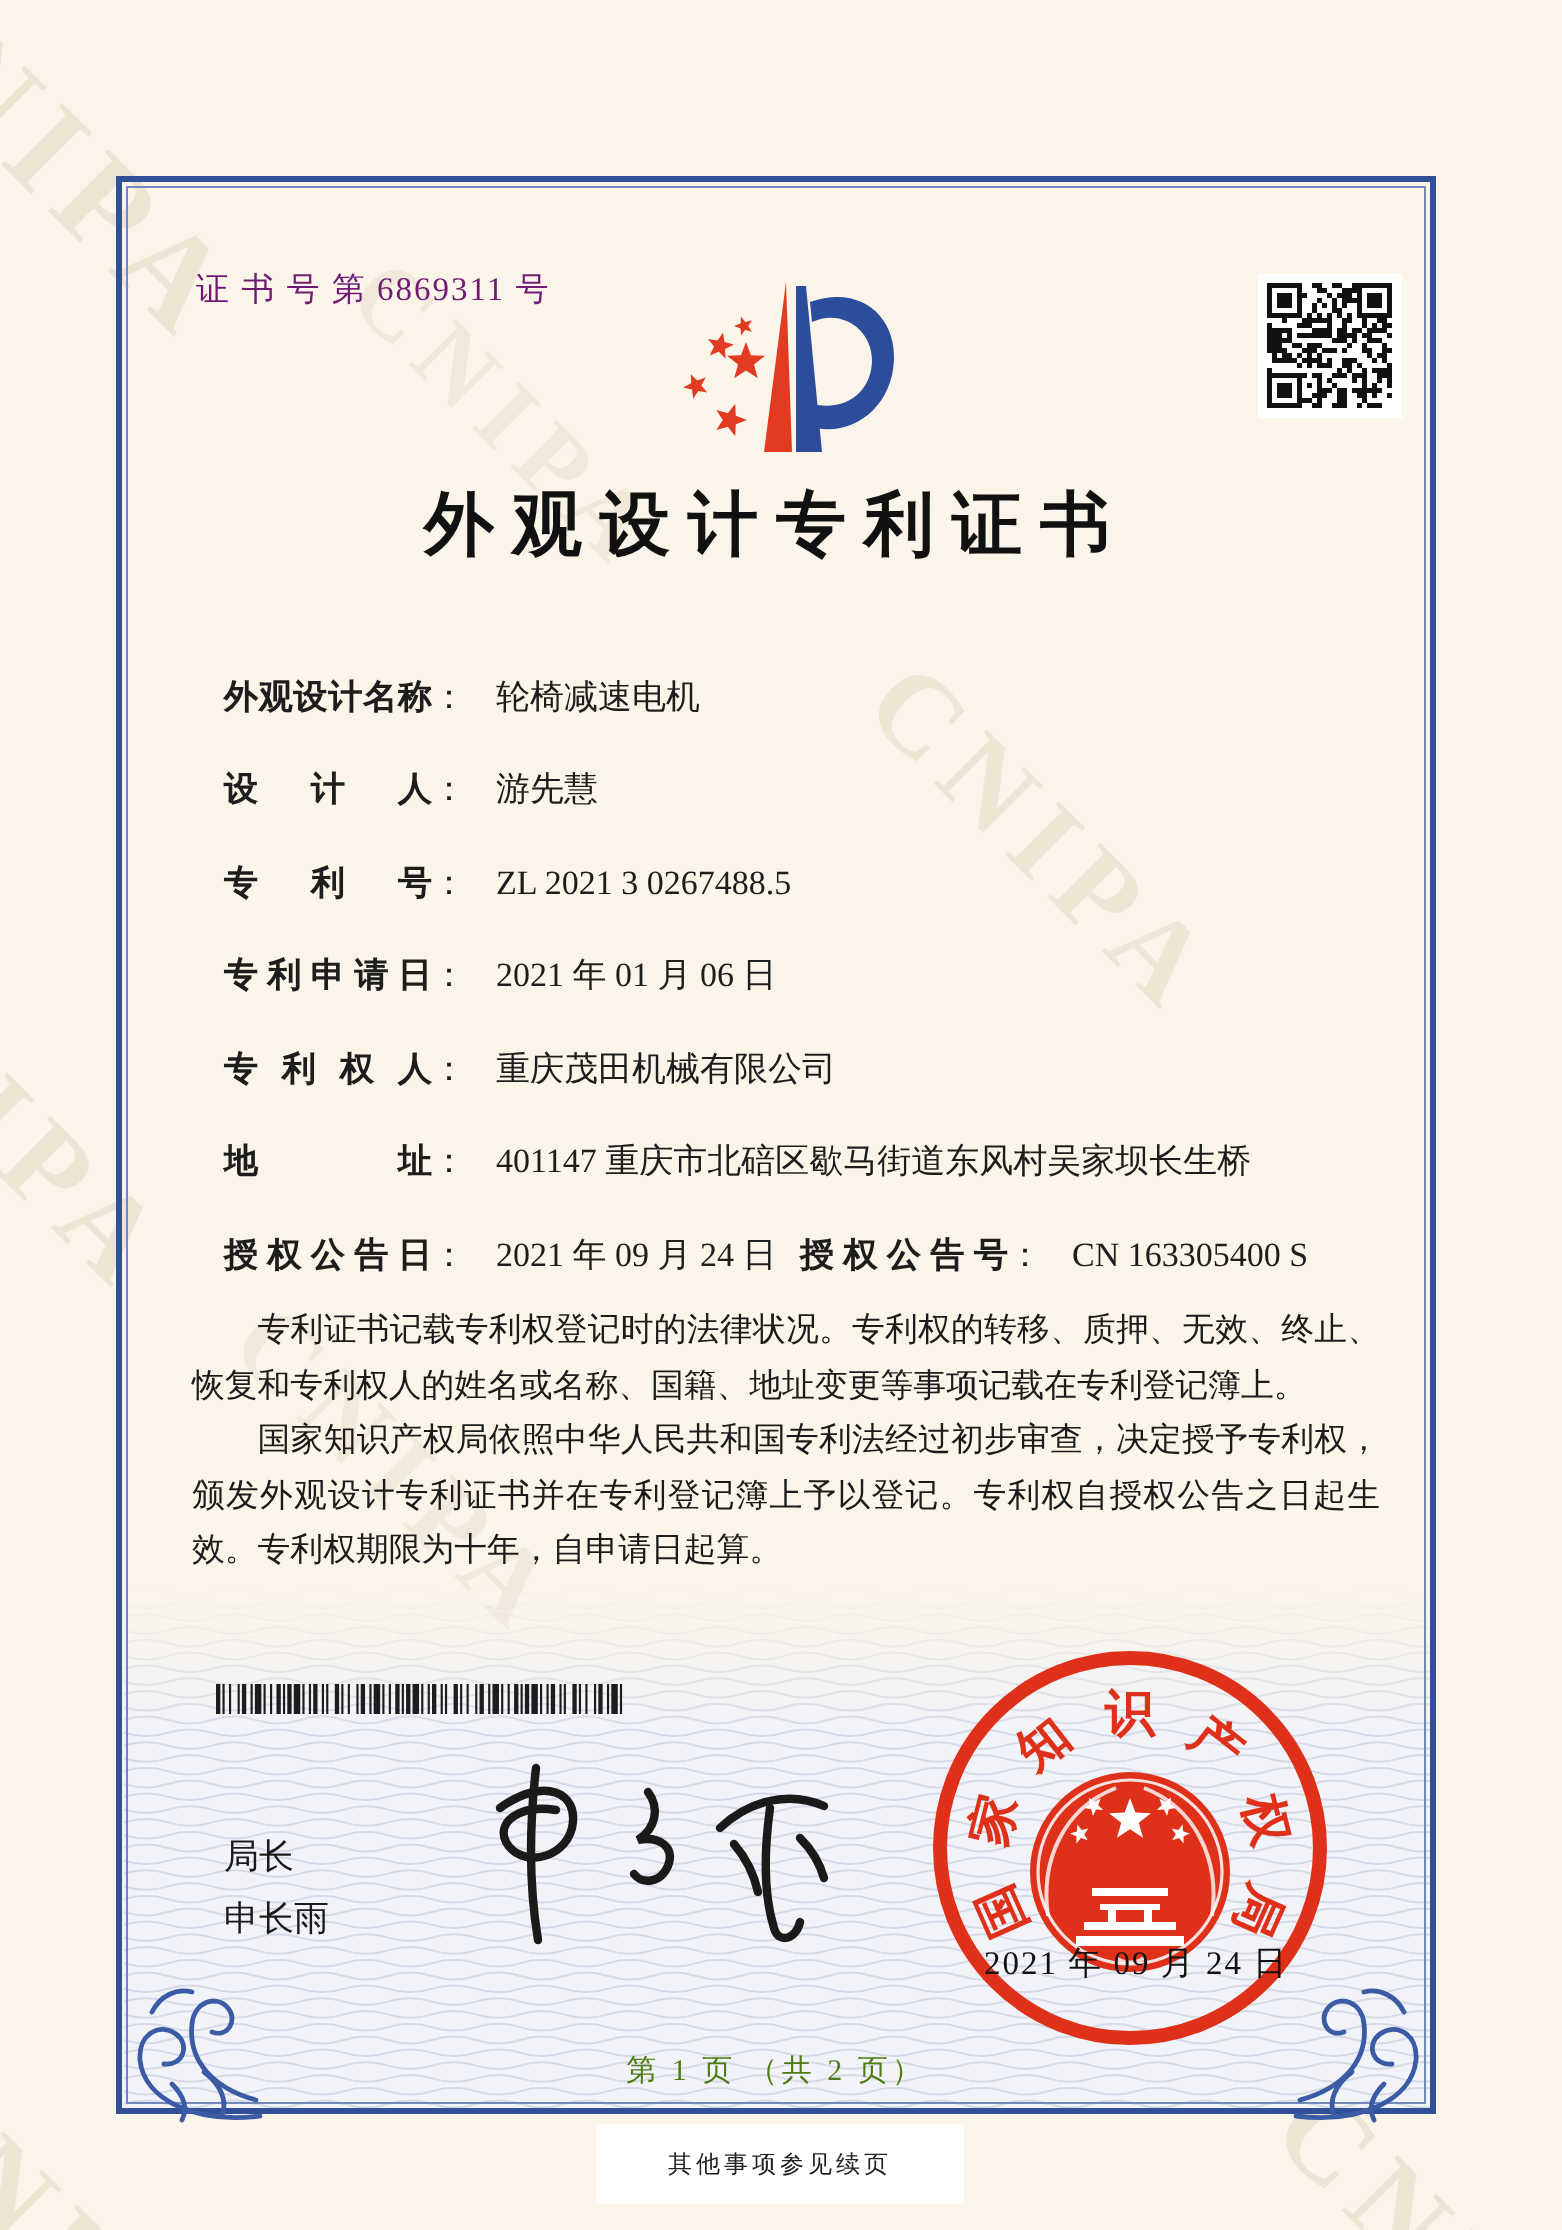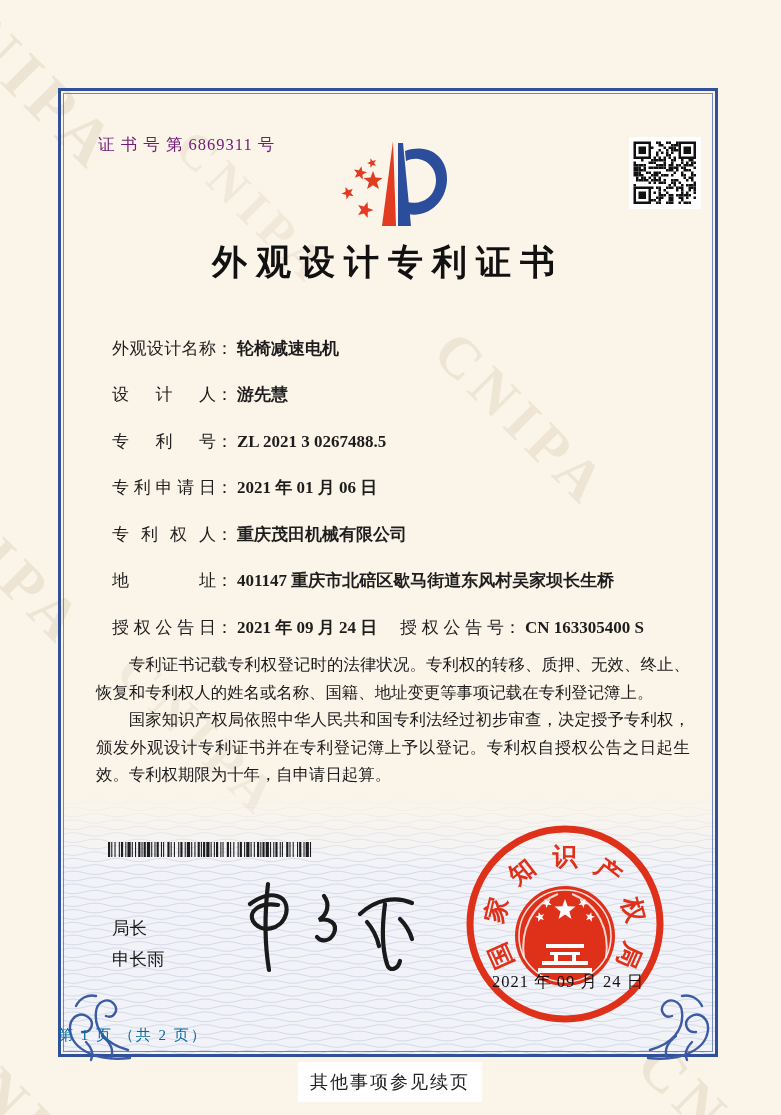--- a/index.html
+++ b/index.html
@@ -30,48 +30,48 @@
   .logo{position:absolute;left:333px;top:127px;width:132px;height:106px;}
 
   .qr-box{position:absolute;left:629px;top:137px;width:72px;height:72px;background:#fff;}
   .qr-box svg{position:absolute;left:3px;top:3px;}
 
   .title{position:absolute;left:58px;top:239px;width:660px;text-align:center;
          font-size:35px;font-weight:700;color:#111;letter-spacing:9px;}
 
   .row{position:absolute;font-size:17px;color:#1d1d1d;white-space:nowrap;}
   .flabel{display:inline-block;width:104px;text-align:justify;text-align-last:justify;
-          text-justify:inter-character;vertical-align:bottom;}
-  .fval{margin-left:4px;font-weight:bold;}
+          text-justify:inter-character;vertical-align:bottom;font-weight:bold;}
+  .fval{margin-left:15px;}
 
   .paras{position:absolute;left:96px;top:651px;width:594px;color:#1b1b1b;}
   .paras p{margin:0;text-indent:2em;font-size:16.4px;line-height:27.6px;text-align:justify;}
 
   .barcode{position:absolute;left:108px;top:842px;width:206px;height:15px;}
 
   .signer{position:absolute;left:112px;top:913px;font-size:17.5px;color:#1a1a1a;line-height:31px;}
   .sig{position:absolute;left:228px;top:868px;width:205px;height:120px;}
 
   .seal{position:absolute;left:462px;top:824px;width:206px;height:206px;z-index:4;}
   .seal svg{position:absolute;inset:0;}
   .seal .ring-text span{position:absolute;left:50%;top:50%;width:26px;height:26px;
         margin:-13px 0 0 -13px;text-align:center;font-size:25px;font-weight:700;
         color:#df3019;font-family:"Liberation Serif",serif;}
   .seal-date{position:absolute;left:492px;top:971px;z-index:5;font-size:16.5px;
         color:#111;white-space:nowrap;letter-spacing:1px;}
 
-  .page-num{position:absolute;left:58px;top:1026px;width:660px;text-align:left;
-        font-size:15px;color:#0369a1;letter-spacing:2px;z-index:3;}
+  .page-num{position:absolute;left:58px;top:1026px;width:660px;text-align:center;
+        font-size:15px;color:#4d7c0f;letter-spacing:2px;z-index:3;}
 
   .flourish{position:absolute;width:86px;height:78px;z-index:3;}
   .flourish.left{left:46px;top:984px;}
   .flourish.right{left:646px;top:984px;transform:scaleX(-1);}
 
   .foot-note{position:absolute;left:298px;top:1062px;width:184px;height:40px;background:#fff;
-        text-align:center;line-height:40px;font-size:18px;color:#222;letter-spacing:2px;z-index:3;}
+        text-align:center;line-height:40px;font-size:12px;color:#222;letter-spacing:2px;z-index:3;}
 </style>
 </head>
 <body>
 
 <div class="page">
 
   <span class="wm" style="left:-38px;top:-40px;font-size:66px;">CNIPA</span>
   <span class="wm" style="left:205px;top:118px;font-size:50px;color:rgba(214,198,176,0.26);">CNIPA</span>
   <span class="wm" style="left:468px;top:318px;font-size:58px;color:rgba(210,195,170,0.32);">CNIPA</span>
   <span class="wm" style="left:-60px;top:452px;font-size:60px;">CNIPA</span>

